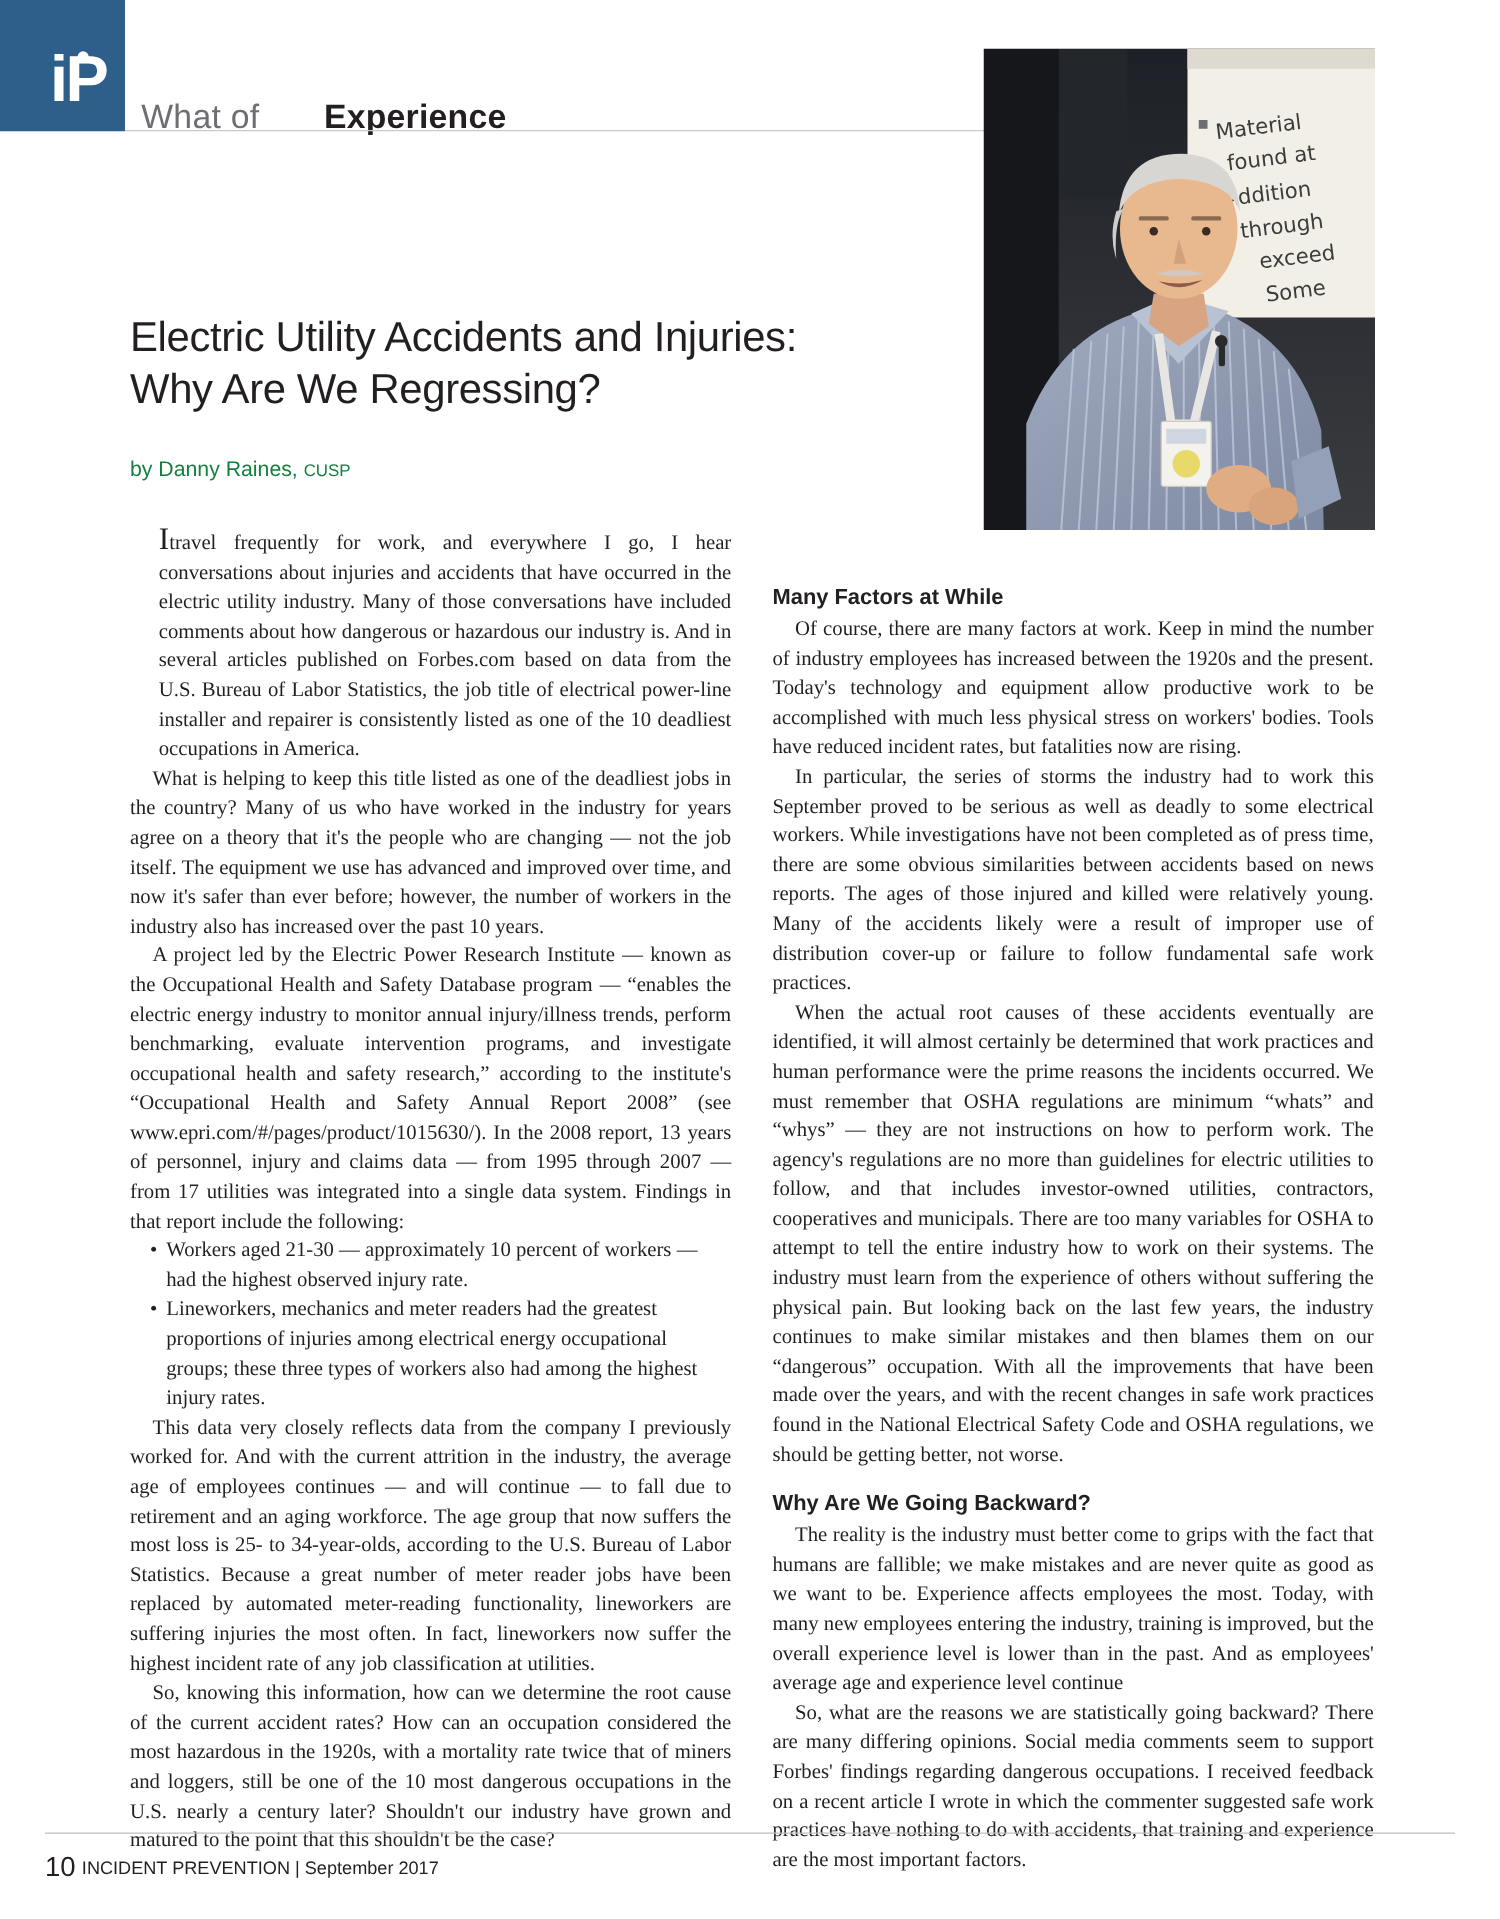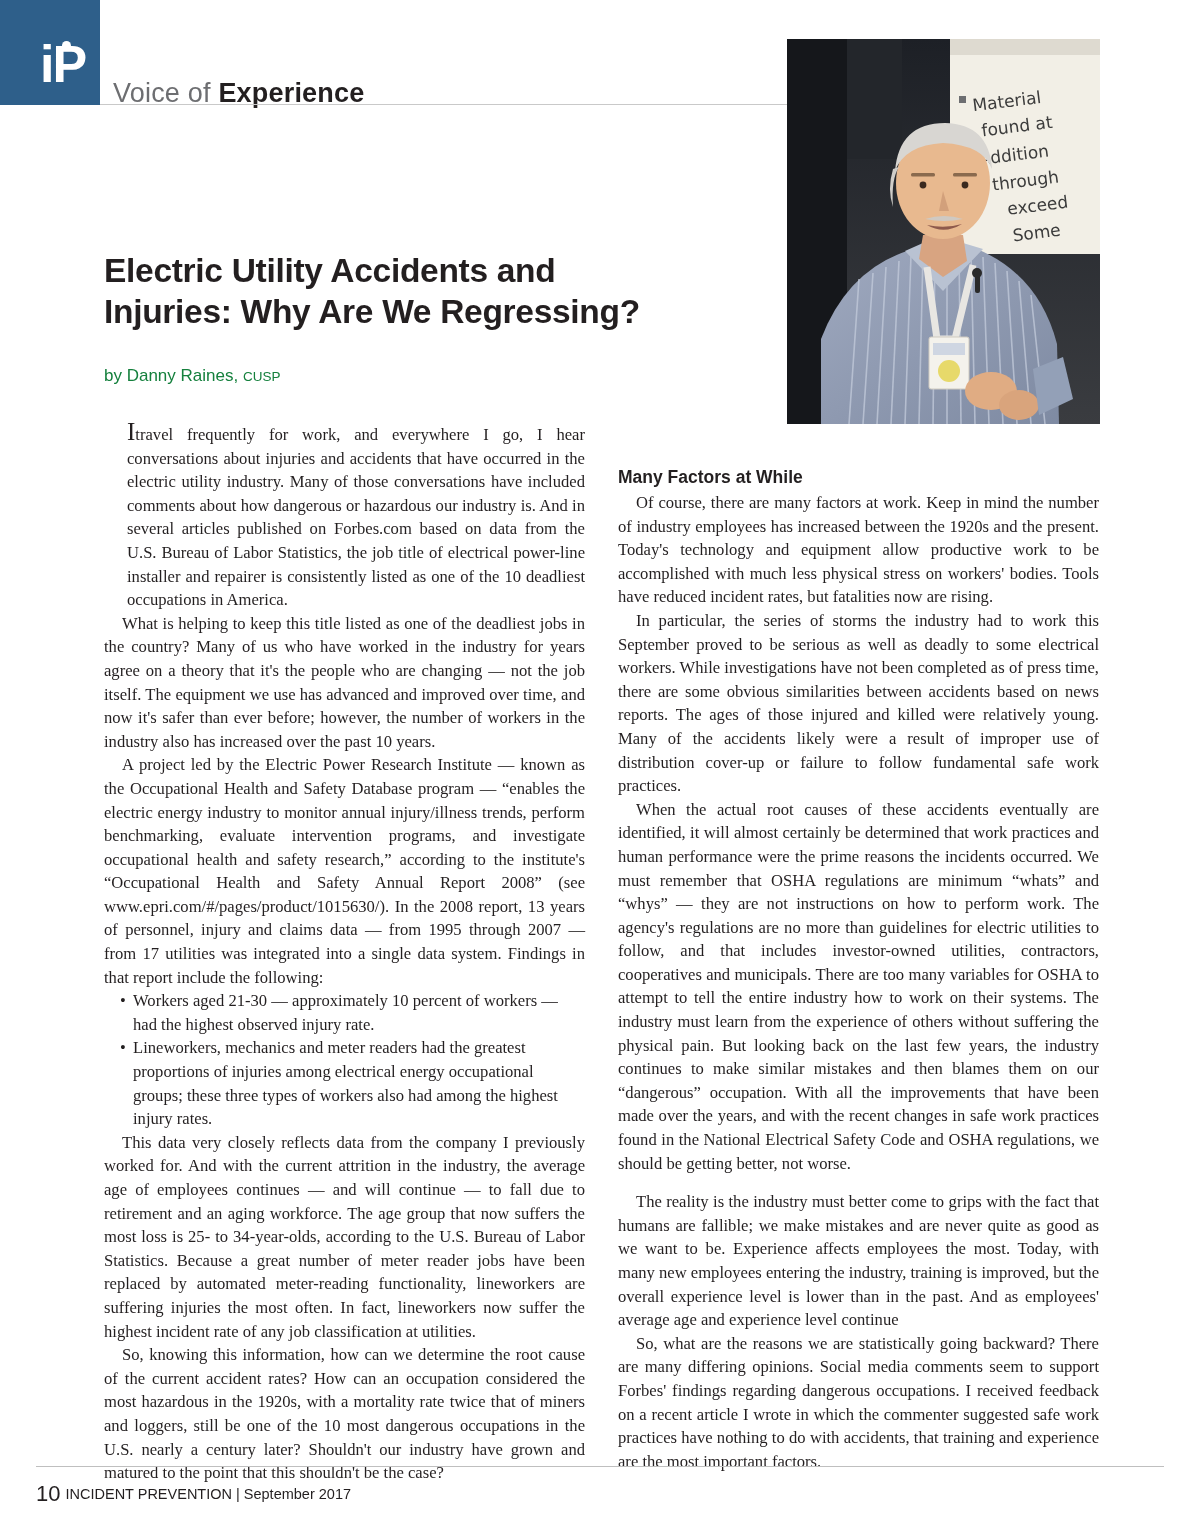--- a/index.html
+++ b/index.html
@@ -57,20 +57,21 @@
     left: 113px;
     top: 78px;
     font-family: "Liberation Sans", sans-serif;
     font-size: 27px;
     color: #6d6e71;
     letter-spacing: 0.2px;
   }
   .voice-of b {
     color: #231f20;
     font-weight: bold;
+    margin-left: 44px;
   }
   .header-rule {
     position: absolute;
     left: 100px;
     top: 104px;
     width: 1000px;
     height: 1px;
     background: #c9c9c9;
   }
 
@@ -86,21 +87,21 @@
   }
   .photo svg { display: block; }
 
   
   .title {
     position: absolute;
     left: 104px;
     top: 228px;
     width: 540px;
     font-family: "Liberation Sans", sans-serif;
-    font-weight: bold;
+    font-weight: normal;
     font-size: 33.5px;
     line-height: 41px;
     color: #231f20;
     letter-spacing: -0.3px;
   }
   .byline {
     position: absolute;
     left: 104px;
     top: 366px;
     font-family: "Liberation Sans", sans-serif;
@@ -194,21 +195,21 @@
 </style>
 </head>
 <body>
 
 <div class="header">
   <div class="logo-block">
     <span class="logo-text">iP</span>
     <span class="logo-dot"></span>
   </div>
   <div class="voice-of">
-    <span>Voice of </span><b>Experience</b>
+    <span>What of </span><b>Experience</b>
   </div>
   <div class="header-rule"></div>
 </div>
 
 <div class="photo">
   <svg width="313" height="385" viewBox="0 0 313 385">
     <defs>
       <linearGradient id="wallg" x1="0" y1="0" x2="0" y2="1">
         <stop offset="0" stop-color="#1d2026"></stop>
         <stop offset="1" stop-color="#3a3c40"></stop>
@@ -314,20 +315,21 @@
   <p>This data very closely reflects data from the company I previously worked for. And with the current attrition in the industry, the average age of employees continues — and will continue — to fall due to retirement and an aging workforce. The age group that now suffers the most loss is 25- to 34-year-olds, according to the U.S. Bureau of Labor Statistics. Because a great number of meter reader jobs have been replaced by automated meter-reading functionality, lineworkers are suffering injuries the most often. In fact, lineworkers now suffer the highest incident rate of any job classification at utilities.</p>
   <p>So, knowing this information, how can we determine the root cause of the current accident rates? How can an occupation considered the most hazardous in the 1920s, with a mortality rate twice that of miners and loggers, still be one of the 10 most dangerous occupations in the U.S. nearly a century later? Shouldn't our industry have grown and matured to the point that this shouldn't be the case?</p>
 </div>
 
 <div class="col col-right">
   <h2 class="sub">Many Factors at While</h2>
   <p>Of course, there are many factors at work. Keep in mind the number of industry employees has increased between the 1920s and the present. Today's technology and equipment allow productive work to be accomplished with much less physical stress on workers' bodies. Tools have reduced incident rates, but fatalities now are rising.</p>
   <p>In particular, the series of storms the industry had to work this September proved to be serious as well as deadly to some electrical workers. While investigations have not been completed as of press time, there are some obvious similarities between accidents based on news reports. The ages of those injured and killed were relatively young. Many of the accidents likely were a result of improper use of distribution cover-up or failure to follow fundamental safe work practices.</p>
   <p>When the actual root causes of these accidents eventually are identified, it will almost certainly be determined that work practices and human performance were the prime reasons the incidents occurred. We must remember that OSHA regulations are minimum “whats” and “whys” — they are not instructions on how to perform work. The agency's regulations are no more than guidelines for electric utilities to follow, and that includes investor-owned utilities, contractors, cooperatives and municipals. There are too many variables for OSHA to attempt to tell the entire industry how to work on their systems. The industry must learn from the experience of others without suffering the physical pain. But looking back on the last few years, the industry continues to make similar mistakes and then blames them on our “dangerous” occupation. With all the improvements that have been made over the years, and with the recent changes in safe work practices found in the National Electrical Safety Code and OSHA regulations, we should be getting better, not worse.</p>
   <div class="sub-spacer"></div>
+  <h2 class="sub">Why Are We Going Backward?</h2>
   <p>The reality is the industry must better come to grips with the fact that humans are fallible; we make mistakes and are never quite as good as we want to be. Experience affects employees the most. Today, with many new employees entering the industry, training is improved, but the overall experience level is lower than in the past. And as employees' average age and experience level continue</p>
   <p>So, what are the reasons we are statistically going backward? There are many differing opinions. Social media comments seem to support Forbes' findings regarding dangerous occupations. I received feedback on a recent article I wrote in which the commenter suggested safe work practices have nothing to do with accidents, that training and experience are the most important factors.</p>
 </div>
 
 <div class="footer-rule"></div>
 <div class="footer">
   <span class="pagenum">10</span><span>INCIDENT PREVENTION | September 2017</span>
 </div>
 
 </body></html>

